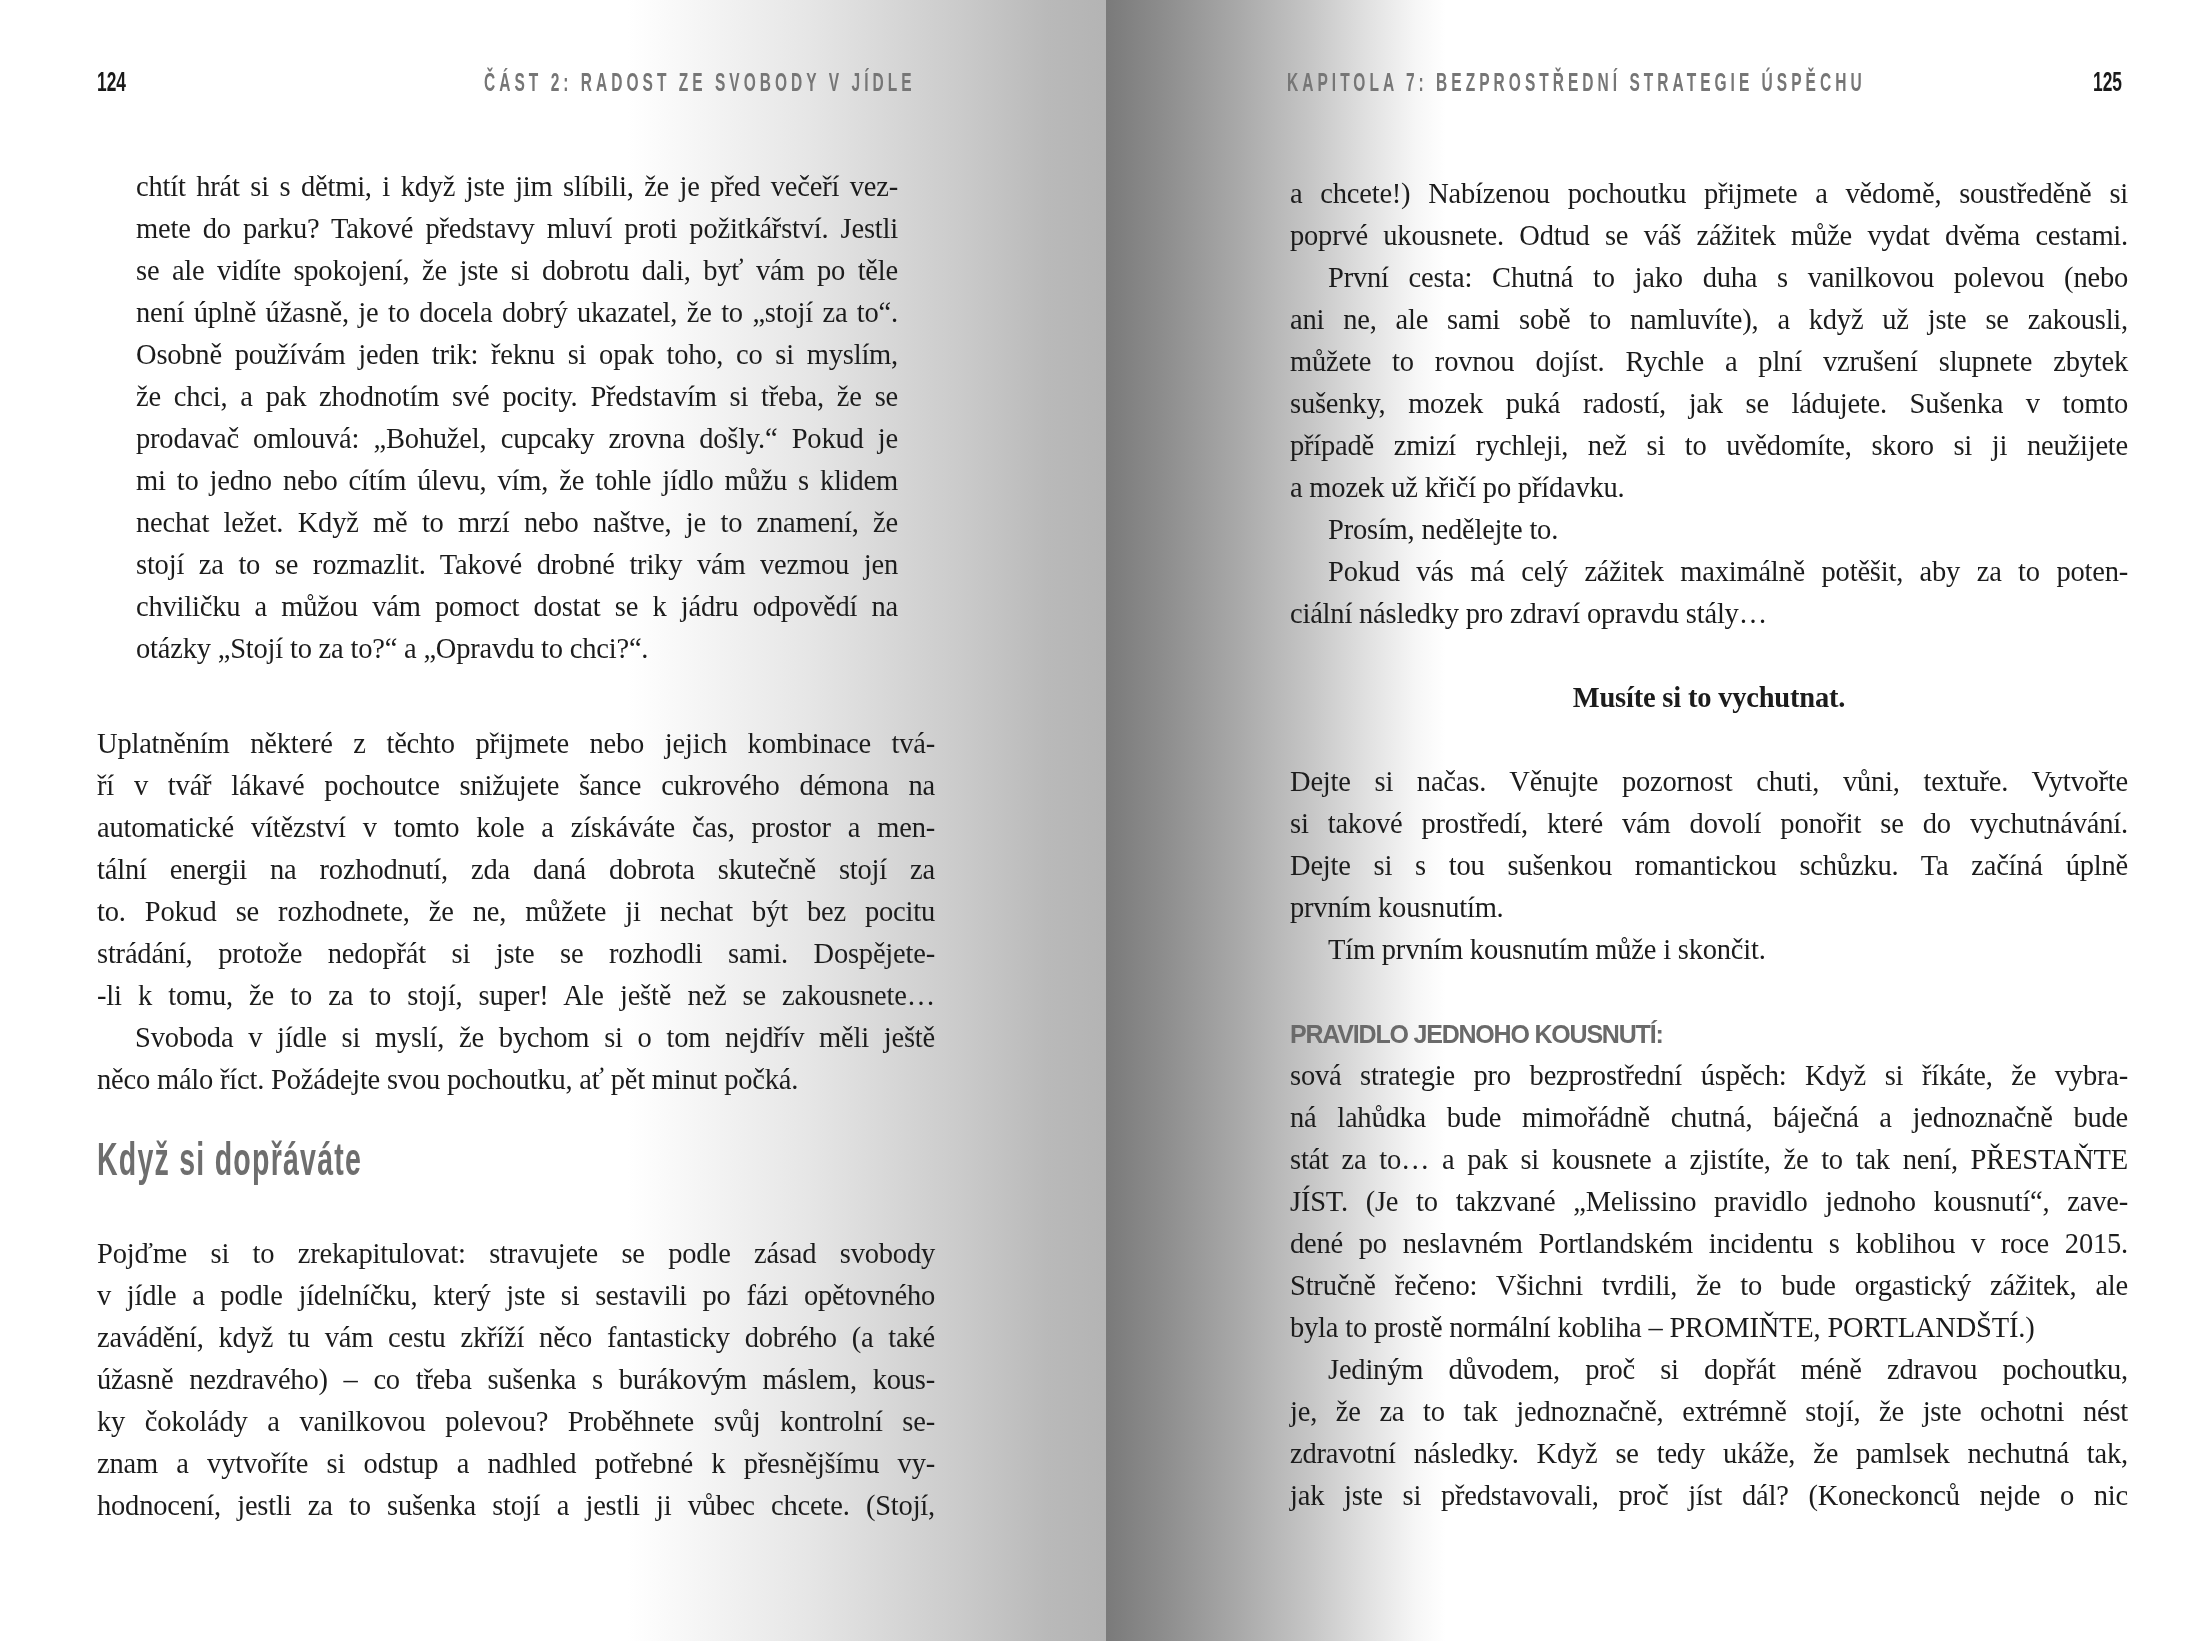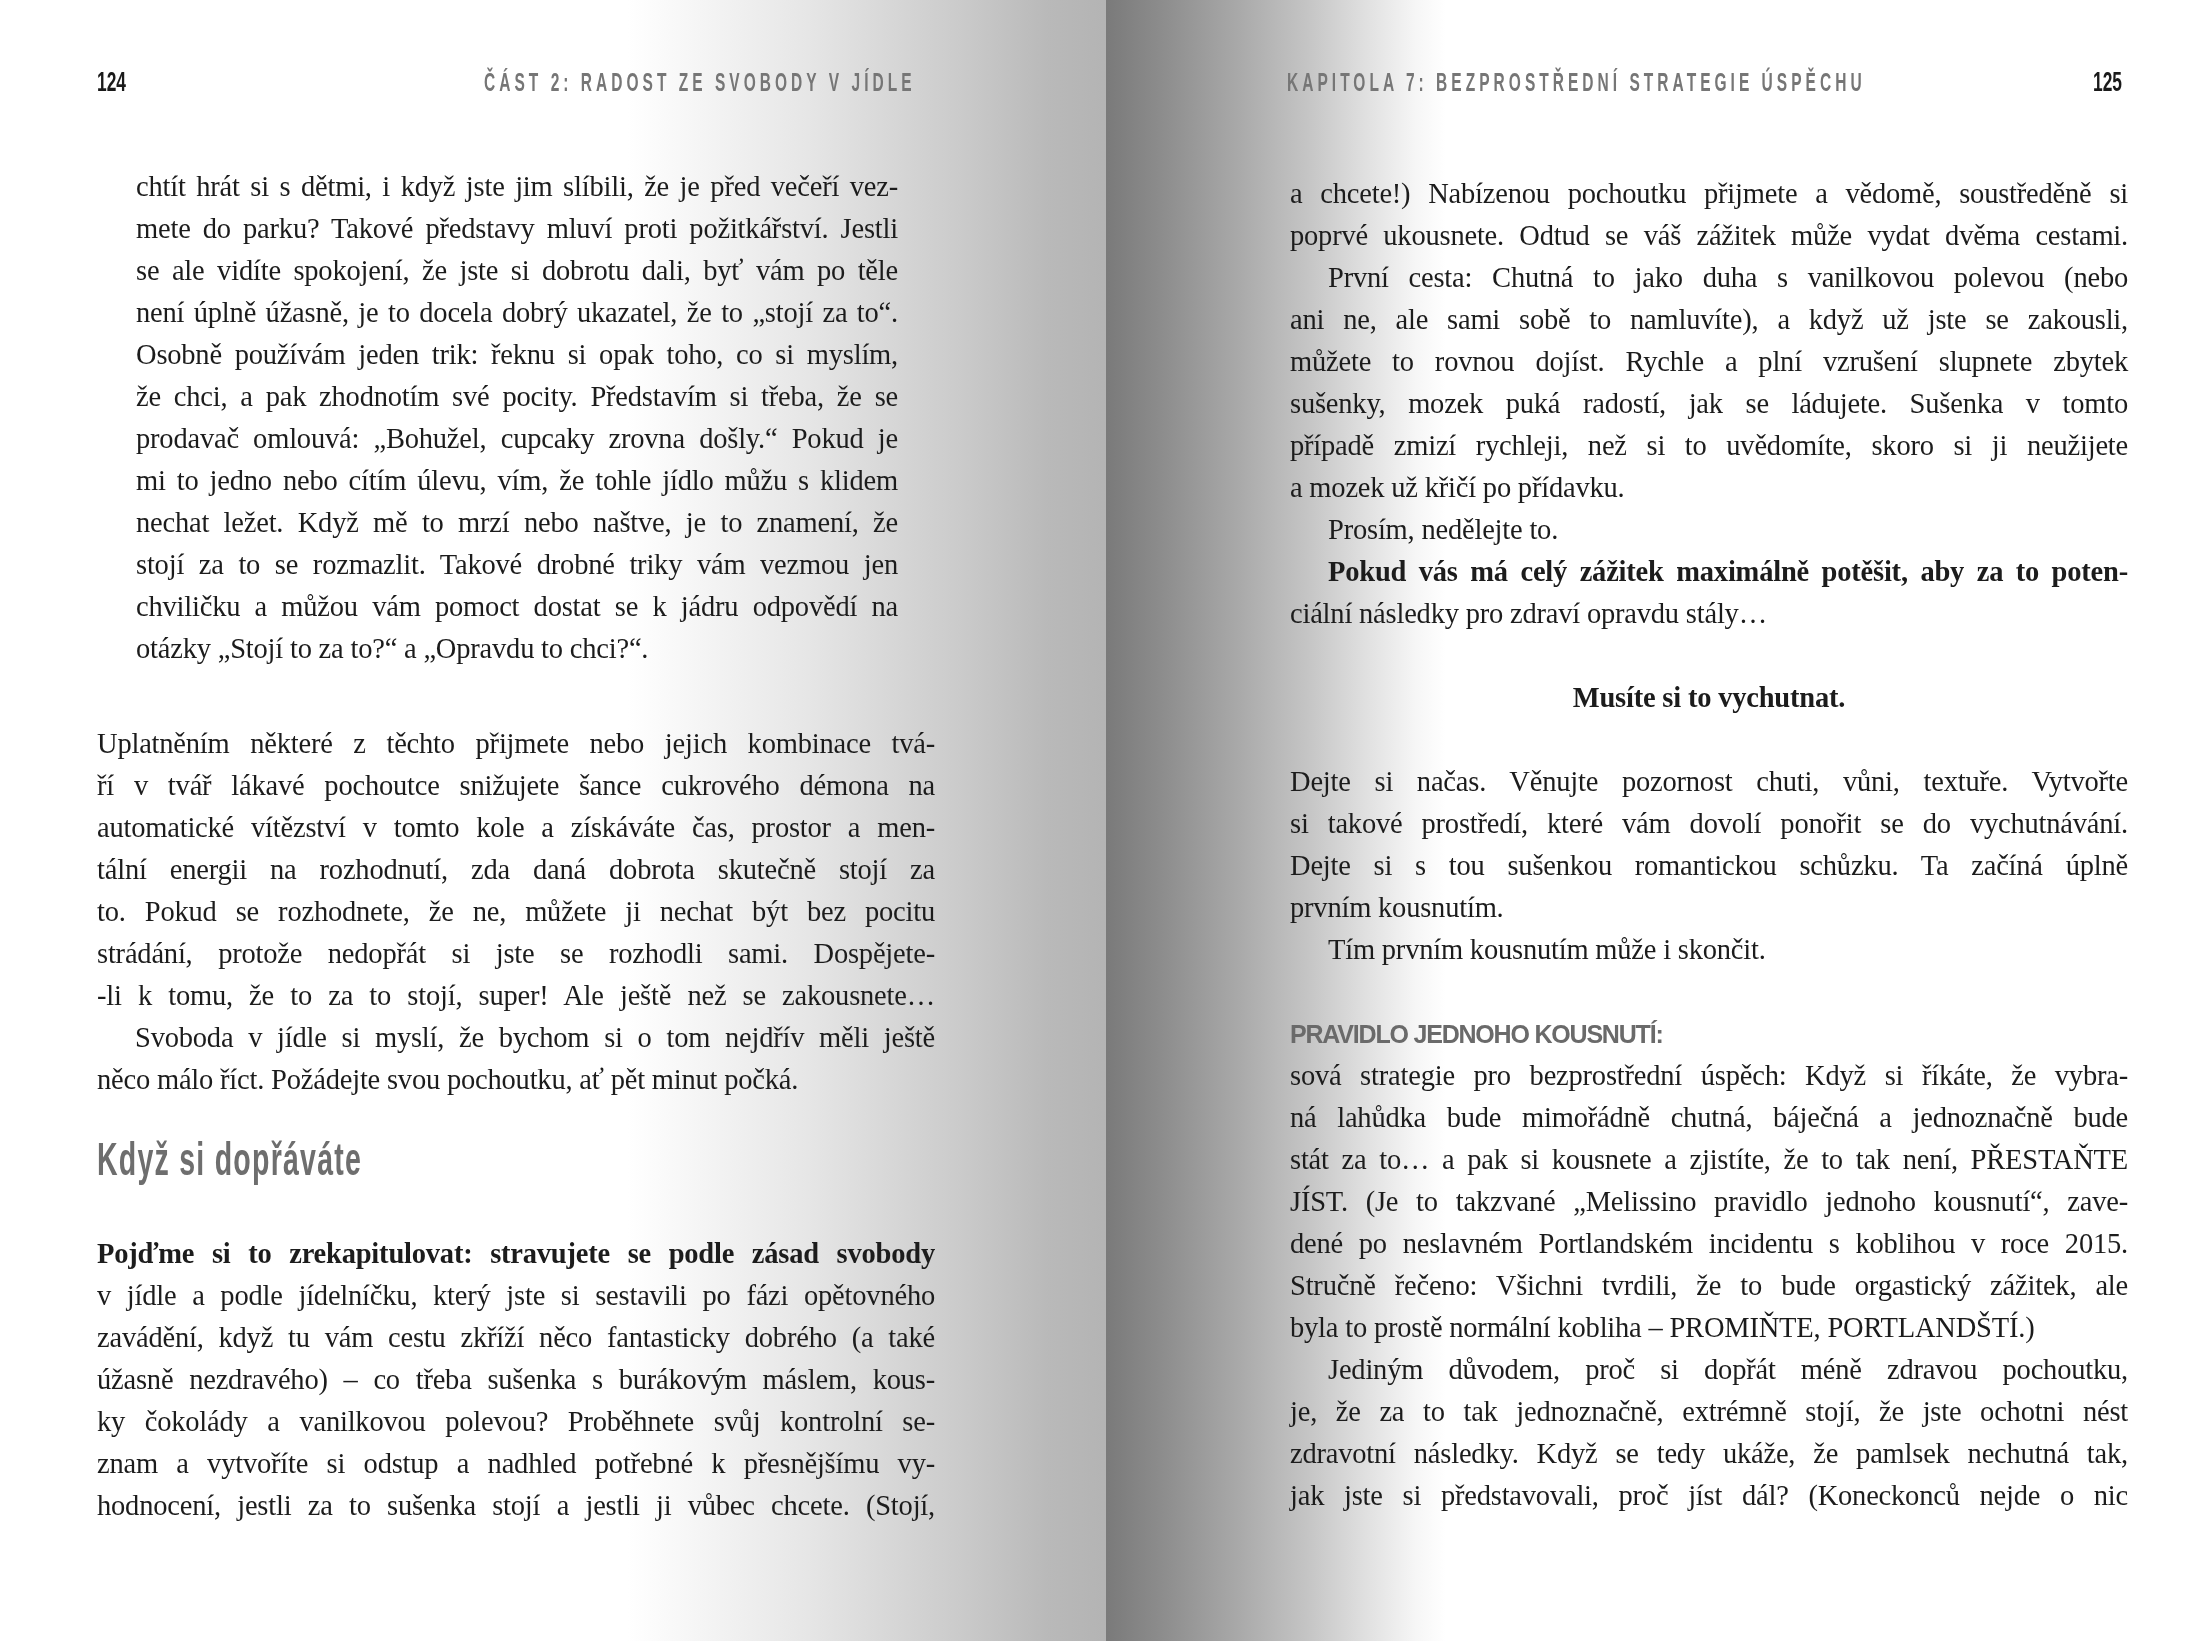--- a/index.html
+++ b/index.html
@@ -134,21 +134,21 @@
       <div class="line" style="top: 168px; width: 100%;">to. Pokud se rozhodnete, že ne, můžete ji nechat být bez pocitu</div>
       <div class="line" style="top: 210px; width: 100%;">strádání, protože nedopřát si jste se rozhodli sami. Dospějete-</div>
       <div class="line" style="top: 252px; width: 100%;">-li k tomu, že to za to stojí, super! Ale ještě než se zakousnete…</div>
       <div class="line indent" style="top: 294px; width: 100%;">Svoboda v jídle si myslí, že bychom si o tom nejdřív měli ještě</div>
       <div class="line last" style="top: 336px; width: 100%;">něco málo říct. Požádejte svou pochoutku, ať pět minut počká.</div>
     </div>
 
     <div class="subhead">Když si dopřáváte</div>
 
     <div class="text left-body" style="top:1233px;">
-      <div class="line" style="top: 0px; width: 100%; font-weight: bold;">Pojďme si to zrekapitulovat: stravujete se podle zásad svobody</div>
+      <div class="line" style="top: 0px; width: 100%;">Pojďme si to zrekapitulovat: stravujete se podle zásad svobody</div>
       <div class="line" style="top: 42px; width: 100%;">v jídle a podle jídelníčku, který jste si sestavili po fázi opětovného</div>
       <div class="line" style="top: 84px; width: 100%;">zavádění, když tu vám cestu zkříží něco fantasticky dobrého (a také</div>
       <div class="line" style="top: 126px; width: 100%;">úžasně nezdravého) – co třeba sušenka s burákovým máslem, kous-</div>
       <div class="line" style="top: 168px; width: 100%;">ky čokolády a vanilkovou polevou? Proběhnete svůj kontrolní se-</div>
       <div class="line" style="top: 210px; width: 100%;">znam a vytvoříte si odstup a nadhled potřebné k přesnějšímu vy-</div>
       <div class="line" style="top: 252px; width: 100%;">hodnocení, jestli za to sušenka stojí a jestli ji vůbec chcete. (Stojí,</div>
     </div>
   </div>
 
   <div class="page page-right"></div>
@@ -159,21 +159,21 @@
   <div class="text right-body" style="top:173px;">
     <div class="line" style="top: 0px; width: 100%;">a chcete!) Nabízenou pochoutku přijmete a vědomě, soustředěně si</div>
     <div class="line" style="top: 42px; width: 100%;">poprvé ukousnete. Odtud se váš zážitek může vydat dvěma cestami.</div>
     <div class="line indent" style="top: 84px; width: 100%;">První cesta: Chutná to jako duha s vanilkovou polevou (nebo</div>
     <div class="line" style="top: 126px; width: 100%;">ani ne, ale sami sobě to namluvíte), a když už jste se zakousli,</div>
     <div class="line" style="top: 168px; width: 100%;">můžete to rovnou dojíst. Rychle a plní vzrušení slupnete zbytek</div>
     <div class="line" style="top: 210px; width: 100%;">sušenky, mozek puká radostí, jak se ládujete. Sušenka v tomto</div>
     <div class="line" style="top: 252px; width: 100%;">případě zmizí rychleji, než si to uvědomíte, skoro si ji neužijete</div>
     <div class="line last" style="top: 294px; width: 100%;">a mozek už křičí po přídavku.</div>
     <div class="line last indent" style="top: 336px; width: 100%;">Prosím, nedělejte to.</div>
-    <div class="line indent" style="top: 378px; width: 100%; font-weight: bold;">Pokud vás má celý zážitek maximálně potěšit, aby za to poten-</div>
+    <div class="line indent" style="top: 378px; width: 100%;">Pokud vás má celý zážitek maximálně potěšit, aby za to poten-</div>
     <div class="line last" style="top: 420px; width: 100%;">ciální následky pro zdraví opravdu stály…</div>
 
     <div class="line center bold-center" style="top: 504px; width: 100%;">Musíte si to vychutnat.</div>
 
     <div class="line" style="top: 588px; width: 100%;">Dejte si načas. Věnujte pozornost chuti, vůni, textuře. Vytvořte</div>
     <div class="line" style="top: 630px; width: 100%;">si takové prostředí, které vám dovolí ponořit se do vychutnávání.</div>
     <div class="line" style="top: 672px; width: 100%;">Dejte si s tou sušenkou romantickou schůzku. Ta začíná úplně</div>
     <div class="line last" style="top: 714px; width: 100%;">prvním kousnutím.</div>
     <div class="line last indent" style="top: 756px; width: 100%;">Tím prvním kousnutím může i skončit.</div>
 

